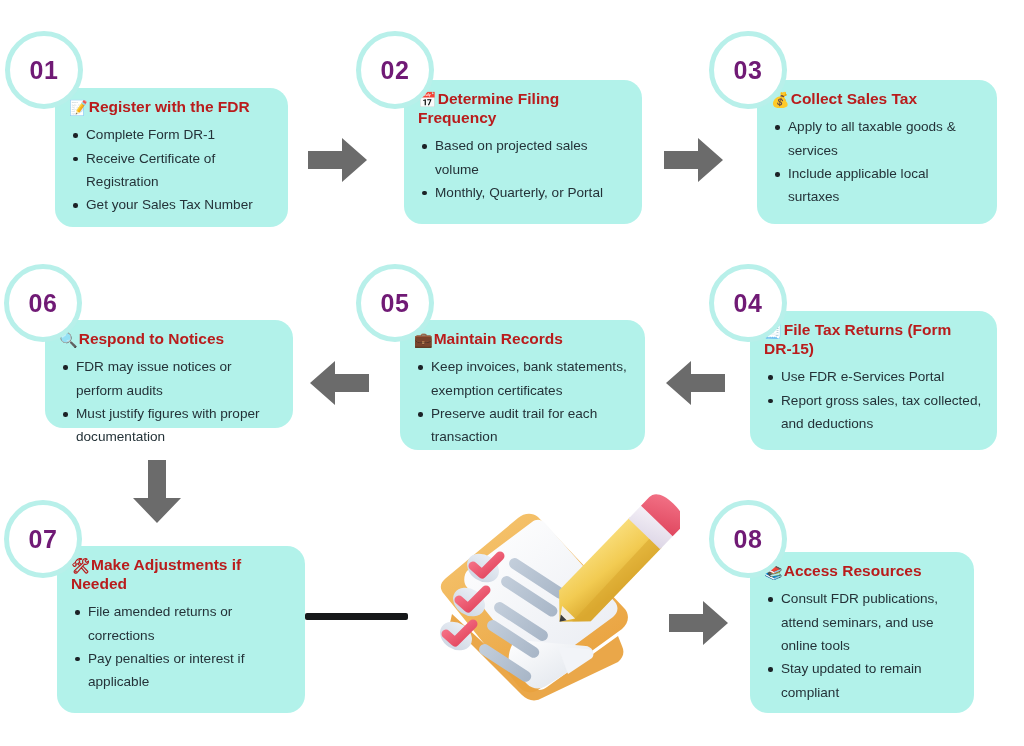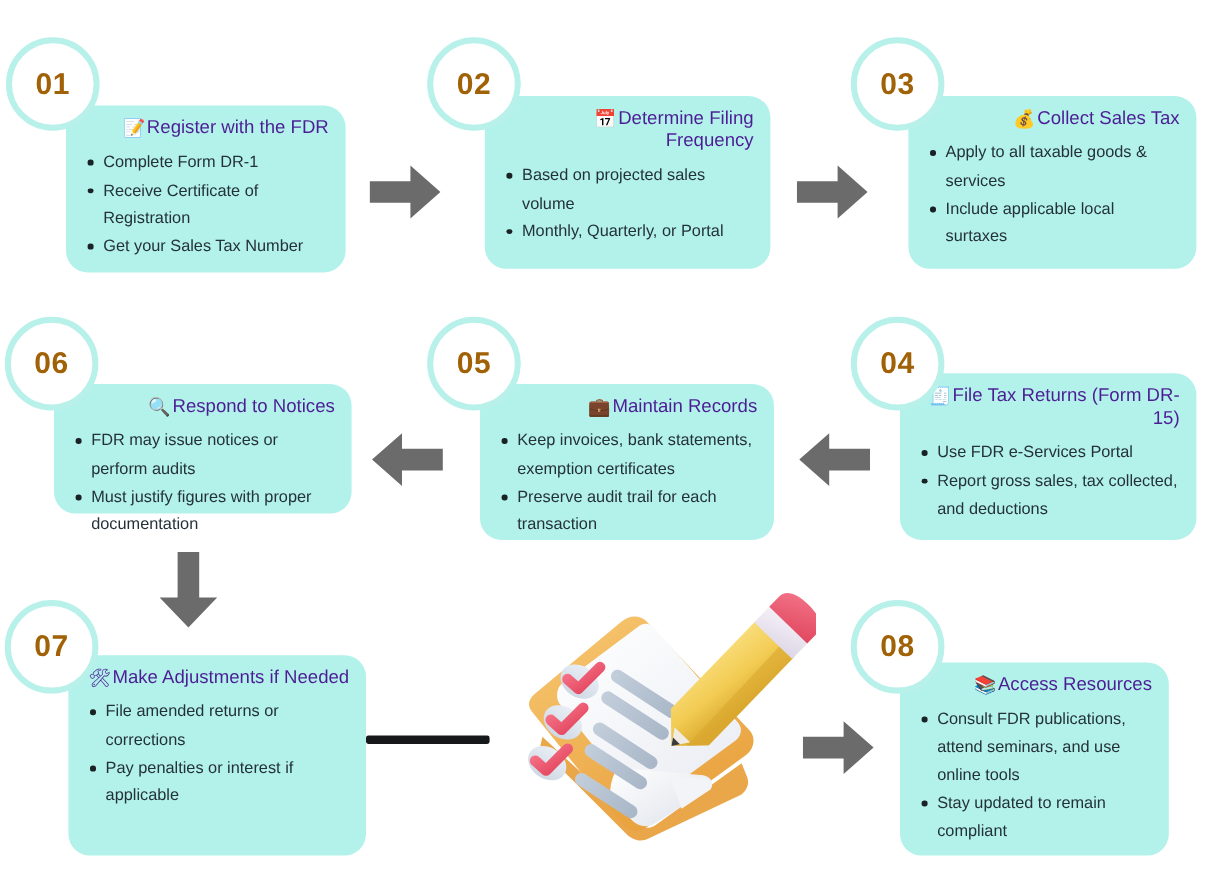--- a/index.html
+++ b/index.html
@@ -22,23 +22,23 @@
 
   .card {
     position: absolute;
     background: #b2f2ea;
     border-radius: 18px;
     padding: 10px 14px 14px 14px;
   }
 
   .card-title {
     font-size: 15.5px;
-    font-weight: normal;
-    color: #4c1d95;
-    text-align: right;
+    font-weight: bold;
+    color: #b91c1c;
+    text-align: left;
     line-height: 1.22;
     margin-bottom: 6px;
   }
   .card-title .t-icon {
     font-size: 15px;
     margin-right: 1px;
     vertical-align: -1px;
   }
 
   .card ul {
@@ -73,21 +73,21 @@
     background: #ffffff;
     border: 5px solid #b8f0ea;
     display: flex;
     align-items: center;
     justify-content: center;
     z-index: 5;
   }
   .badge span {
     font-size: 25px;
     font-weight: bold;
-    color: #a16207;
+    color: #701a75;
     letter-spacing: 0.5px;
   }
 
   
   .arrow {
     position: absolute;
     color: #6b6b6b;
   }
   .arrow svg { display: block; }
 

